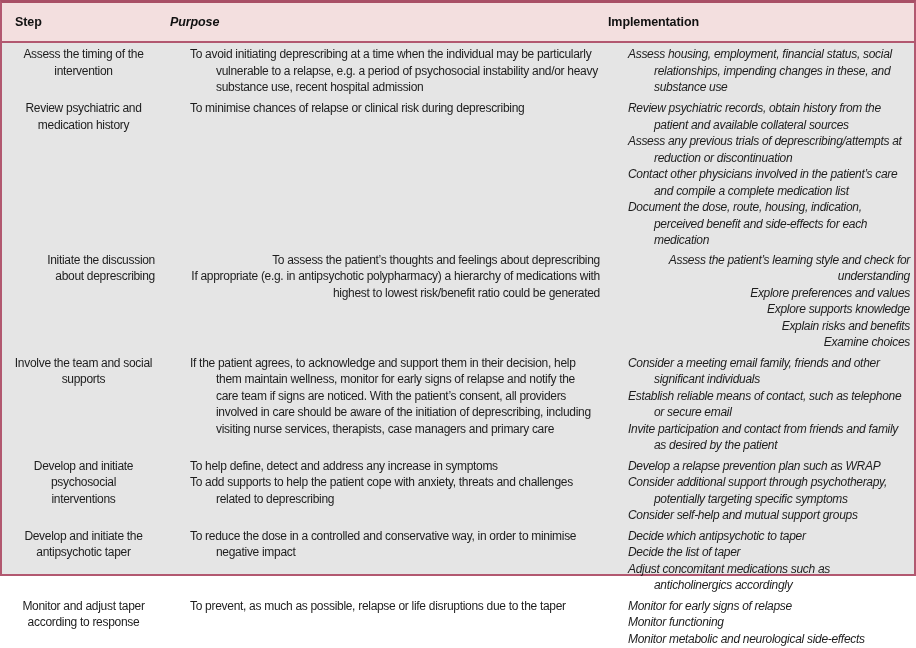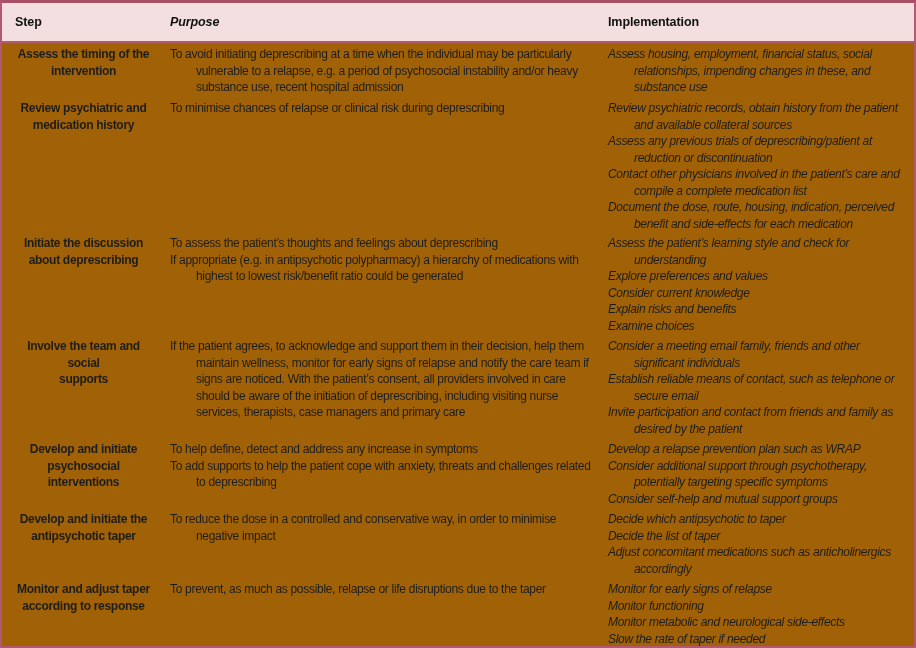--- a/index.html
+++ b/index.html
@@ -9,22 +9,22 @@
     --text: #1d1d1d;
   }
   html, body { margin: 0; padding: 0; background: #ffffff; }
   body {
     width: 916px; height: 648px; overflow: hidden;
     font-family: "Liberation Sans", "DejaVu Sans", sans-serif;
     color: var(--text);
   }
   .table-wrap {
     box-sizing: border-box;
-    width: 916px; height: 648px;
-    background: #a16207;
+    width: 916px; height: 576px;
+    background: #e5e5e5;
     border: 2px solid var(--border);
     border-top: 3px solid var(--border_top);
   }
   table {
     border-collapse: collapse;
     table-layout: fixed;
     width: 100%;
   }
   col.c1 { width: 161px; }
   col.c2 { width: 440px; }
@@ -47,28 +47,29 @@
   td {
     vertical-align: top;
     font-size: 12px;
     line-height: 16.5px;
     letter-spacing: -0.3px;
     padding: 0;
   }
   td.c1 { text-align: center; padding: 3px 8px 0 10px; }
   td.c2 { padding: 3px 3px 0 7px; }
   td.c3 { padding: 3px 4px 0 5px; font-style: italic; }
-  .step { white-space: pre-line; font-weight: bold; }
+  .step { white-space: pre-line; }
   .entry {
     padding-left: 26px;
     text-indent: -26px;
+    margin-left: 20px;
   }
   tr.r1 td { height: 51px; }
   tr.r2 td { height: 131px; }
-  tr.r3 td { height: 100px; }
+  tr.r3 td { height: 100px; text-align: right; }
   tr.r4 td { height: 100px; }
   tr.r5 td { height: 67px; }
   tr.r6 td { height: 67px; }
   tr.r7 td { height: 85px; }
 </style>
 </head>
 <body>
 
 <div class="table-wrap">
   <table>
@@ -100,38 +101,38 @@
       <tr class="r2">
         <td class="c1">
             <div class="step">Review psychiatric and
 medication history</div>
           </td>
         <td class="c2">
           <div class="entry">To minimise chances of relapse or clinical risk during deprescribing</div>
         </td>
         <td class="c3">
           <div class="entry">Review psychiatric records, obtain history from the patient and available collateral sources</div>
-          <div class="entry">Assess any previous trials of deprescribing/patient at reduction or discontinuation</div>
+          <div class="entry">Assess any previous trials of deprescribing/attempts at reduction or discontinuation</div>
           <div class="entry">Contact other physicians involved in the patient’s care and compile a complete medication list</div>
           <div class="entry">Document the dose, route, housing, indication, perceived benefit and side-effects for each medication</div>
         </td>
       </tr>
       <tr class="r3">
         <td class="c1">
             <div class="step">Initiate the discussion
 about deprescribing</div>
           </td>
         <td class="c2">
           <div class="entry">To assess the patient’s thoughts and feelings about deprescribing</div>
           <div class="entry">If appropriate (e.g. in antipsychotic polypharmacy) a hierarchy of medications with highest to lowest risk/benefit ratio could be generated</div>
         </td>
         <td class="c3">
           <div class="entry">Assess the patient’s learning style and check for understanding</div>
           <div class="entry">Explore preferences and values</div>
-          <div class="entry">Consider current knowledge</div>
+          <div class="entry">Explore supports knowledge</div>
           <div class="entry">Explain risks and benefits</div>
           <div class="entry">Examine choices</div>
         </td>
       </tr>
       <tr class="r4">
         <td class="c1">
             <div class="step">Involve the team and social
 supports</div>
           </td>
         <td class="c2">

